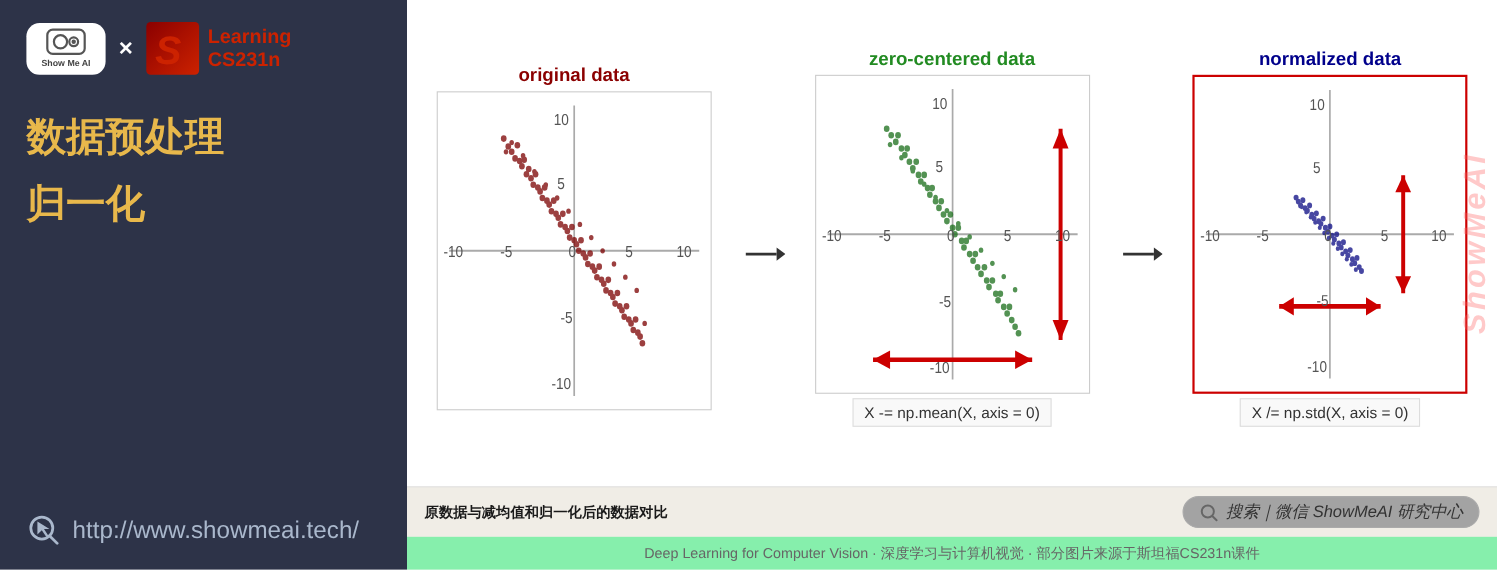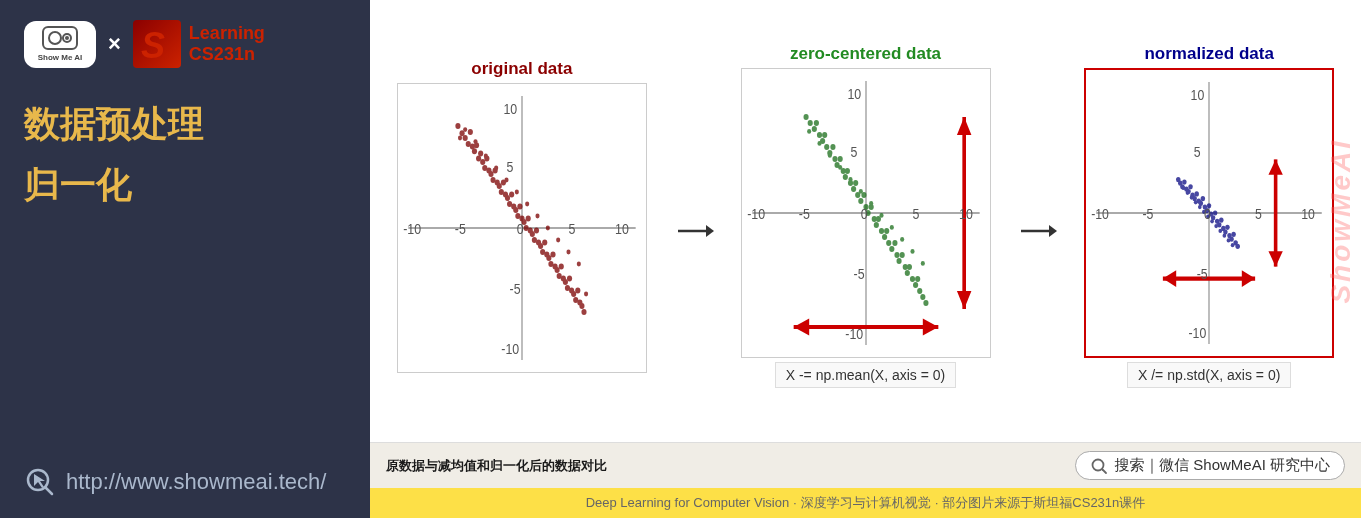--- a/index.html
+++ b/index.html
@@ -237,27 +237,28 @@
       flex: 1;
     }
 
     .search-box {
       display: flex;
       align-items: center;
       gap: 6px;
       border: 1.5px solid #aaa;
       border-radius: 20px;
       padding: 4px 14px;
-      background: #ffffff;
+      background: #a3a3a3;
       font-size: 15px;
       color: #333;
+      font-style: italic;
     }
 
     .footer-text {
-      background: #fde047;
+      background: #86efac;
       padding: 6px 16px;
       font-size: 13px;
       color: #666;
       text-align: center;
     }
 
     
     .scatter-svg {
       width: 100%;
       height: 100%;

